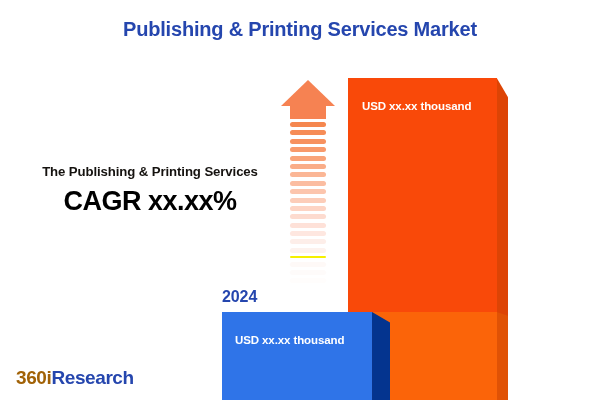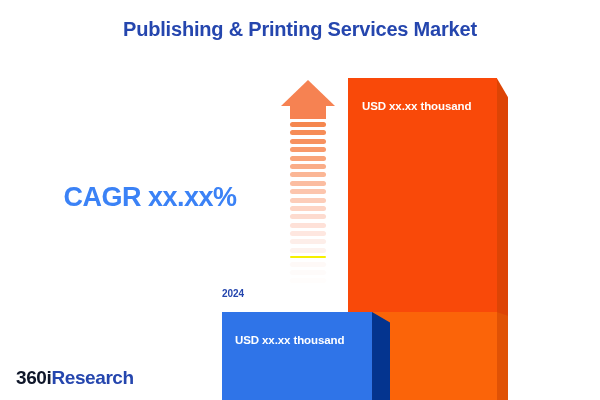--- a/index.html
+++ b/index.html
@@ -45,40 +45,40 @@
     text-align: center;
   }
   .statement-line {
     font-size: 13.2px;
     font-weight: bold;
     color: #15120f;
     line-height: 1.33;
     letter-spacing: -0.1px;
   }
   .cagr {
-    margin-top: 20px;
+    margin-top: 6px;
     font-size: 27px;
     font-weight: bold;
-    color: #3b82f6;
+    color: #000000;
     letter-spacing: -0.5px;
     line-height: 1.1;
     white-space: nowrap;
   }
 
   
   .logo {
     position: absolute;
     left: 16px;
     top: 367px;
     font-size: 19px;
     font-weight: bold;
     letter-spacing: -0.4px;
     white-space: nowrap;
   }
-  .logo .logo-360i { color: #0f172a; }
+  .logo .logo-360i { color: #a16207; }
   .logo .logo-research { color: #2546ae; text-align: right; }
 
   
   .arrow {
     position: absolute;
     left: 281px;
     top: 80px;
     width: 54px;
     height: 215px;
   }
@@ -217,34 +217,35 @@
     font-size: 11.5px;
     font-weight: bold;
     color: #ffffff;
     letter-spacing: -0.1px;
     white-space: nowrap;
   }
   .year-2024 {
     position: absolute;
     left: 222px;
     top: 288px;
-    font-size: 10px;
+    font-size: 16px;
     font-weight: bold;
     color: #2546ae;
     letter-spacing: -0.1px;
   }
 </style>
 </head>
 <body>
 
 <div class="infographic">
 
   <div class="title">Publishing &amp; Printing Services Market</div>
 
   <div class="statement">
+    <div class="statement-line">The Publishing &amp; Printing Services</div>
     <div class="cagr">CAGR xx.xx%</div>
   </div>
 
   <div class="logo">
     <span class="logo-360i">360i</span><span class="logo-research">Research</span>
   </div>
 
   <div class="arrow">
     <div class="arrow-head"></div>
     <div class="arrow-neck"></div>

